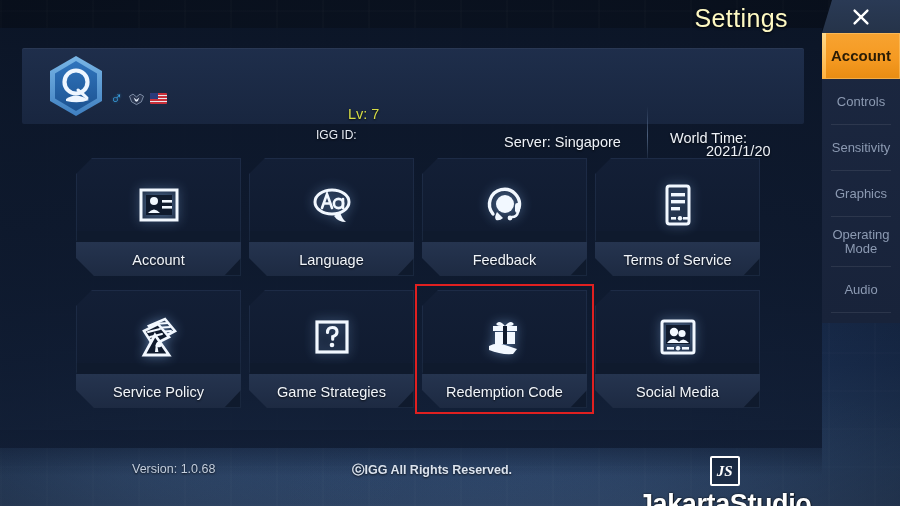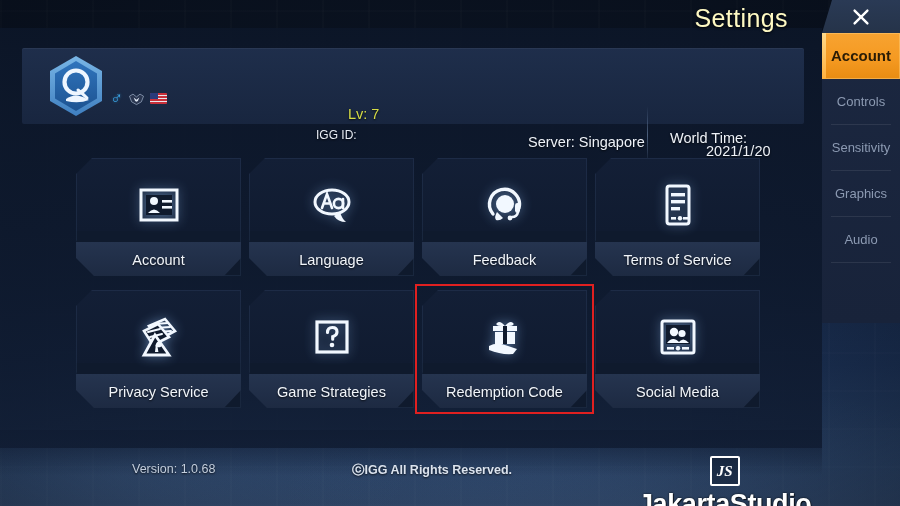--- a/index.html
+++ b/index.html
@@ -113,21 +113,21 @@
 
   #lv {
     position:absolute; left:294px; top:58px;
     font-size:14.5px; color:#d6dc45; text-shadow:0 1px 2px rgba(0,0,0,.7);margin-left:32px;
   }
   #igg-id {
     position:absolute; left:294px; top:80px;
     font-size:12px; color:#e8edf5; text-shadow:0 1px 2px rgba(0,0,0,.7);
   }
   #server {
-    position:absolute; left:506px; top:86px;
+    position:absolute; left:482px; top:86px;
     font-size:14.5px; color:#eef2f8; text-shadow:0 1px 2px rgba(0,0,0,.7);
   }
   #hdr-div {
     position:absolute; left:625px; top:58px; width:1px; height:58px;
     background:linear-gradient(180deg, rgba(150,180,220,0), rgba(150,180,220,.45), rgba(150,180,220,0));
   }
   #wt-label {
     position:absolute; left:648px; top:74px;
     font-size:14.5px; color:#eef2f8; text-shadow:0 1px 2px rgba(0,0,0,.7);margin-top:8px;
   }
@@ -232,20 +232,23 @@
     <span>Account</span>
   </div>
   <div class="tab">
     <span>Controls</span>
   </div>
   <div class="tab">
     <span>Sensitivity</span>
   </div>
   <div class="tab">
     <span>Graphics</span>
+  </div>
+  <div class="tab tall">
+    <span>Operating Mode</span>
   </div>
   <div class="tab">
     <span>Audio</span>
   </div>
 </div>
 
 <div id="player-bar">
   <div id="avatar-wrap">
     <svg viewBox="0 0 64 64">
       <defs>
@@ -362,21 +365,21 @@
           <path d="M14 13 L30 6 L40 18 L25 26 Z" fill="none" stroke="#f2f8ff" stroke-width="2.6"></path>
           <path d="M19 11 L33 10 M21 15 L35 14 M23 19 L36 18" stroke="#f2f8ff" stroke-width="2" stroke-linecap="round"></path>
           <path d="M9 18 L23 11 L34 24 L18 32 Z" fill="#0f1a2d" stroke="#f2f8ff" stroke-width="2.6"></path>
           <path d="M13 19 L25 16 M15 24 L27 21" stroke="#f2f8ff" stroke-width="2" stroke-linecap="round"></path>
           <path d="M20 22 L34 42 L9 42 Z" fill="#0f1a2d" stroke="#f2f8ff" stroke-width="2.8"></path>
           <path d="M21 31 A3 3 0 1 1 22.6 34 L23.4 39 H20 L20.6 34 A3 3 0 0 1 21 31 Z" fill="#f2f8ff"></path>
         </svg>
       </div>
     </div>
     <div class="tile-label-bg"></div>
-    <div class="tile-label">Privacy Service</div>
+    <div class="tile-label">Service Policy</div>
   </div>
 
   <div class="tile">
     <div class="tile-body">
       <div class="tile-icon">
         <svg viewBox="0 0 48 48">
           <rect x="9" y="9" width="30" height="30" fill="none" stroke="#f2f8ff" stroke-width="3.2"></rect>
           <path d="M19.5 19.5 q0 -5 4.8 -5 q4.7 0 4.7 4.4 q0 3.2 -4.3 4.8 v2.6" stroke="#f2f8ff" stroke-width="3.1" fill="none" stroke-linecap="round"></path>
           <circle cx="24" cy="32" r="2.3" fill="#f2f8ff"></circle>
         </svg>

